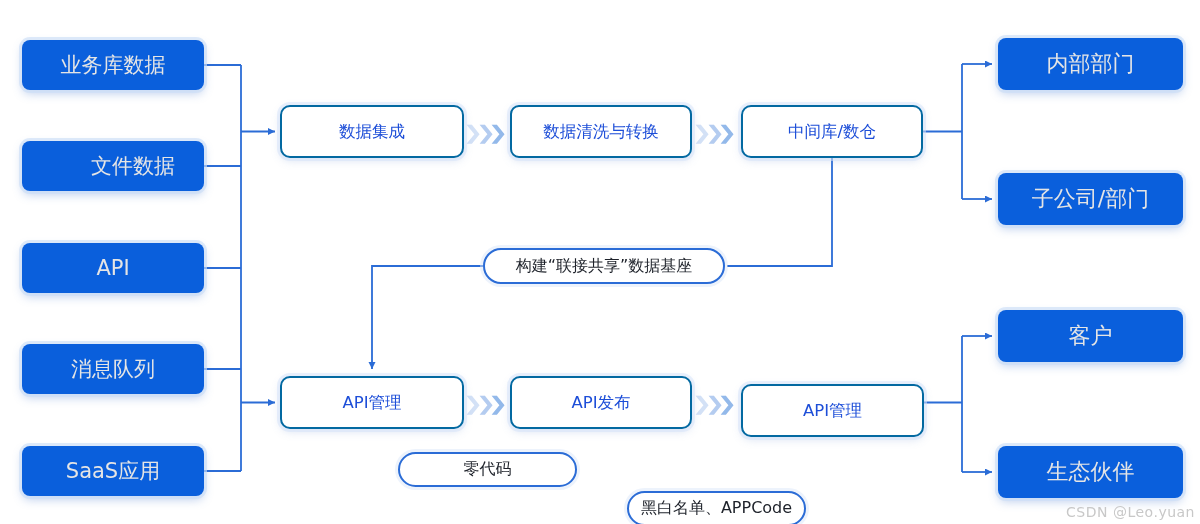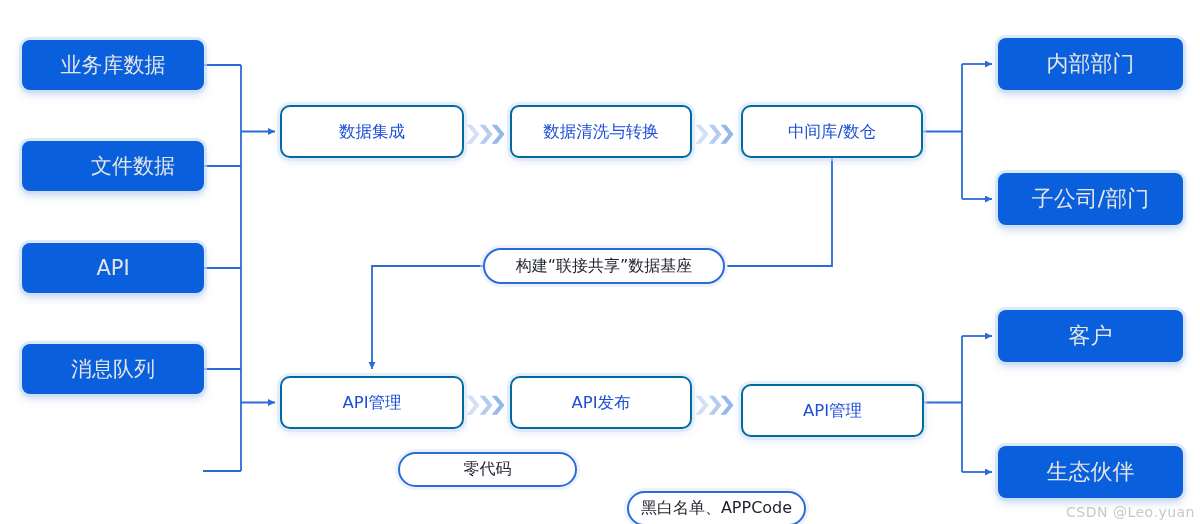--- a/index.html
+++ b/index.html
@@ -74,20 +74,21 @@
 
       <path d="M832 158 V266 H727"></path>
       <path d="M483 266 H372 V369" marker-end="url(#arw)"></path>
     </g>
   </svg>
 
   <div class="node node-blue" style="left:22px;top:40px;width:182px;height:50px;">业务库数据</div>
   <div class="node node-blue" style="left:22px;top:141px;width:182px;height:50px;padding-left:40px;">文件数据</div>
   <div class="node node-blue" style="left:22px;top:243px;width:182px;height:50px;">API</div>
   <div class="node node-blue" style="left:22px;top:344px;width:182px;height:50px;">消息队列</div>
+  <div class="node node-blue" style="left:22px;top:446px;width:182px;height:50px;">SaaS应用</div>
 
   <div class="node node-white" style="left:280px;top:105px;width:184px;height:53px;">数据集成</div>
   <div class="chevrons" style="left:464px;top:117px;width:46px;height:30px;">
     <span>❯</span>
       <span>❯</span>
       <span>❯</span>
   </div>
   <div class="node node-white" style="left:510px;top:105px;width:182px;height:53px;border-radius:9px;">数据清洗与转换</div>
   <div class="chevrons" style="left:693px;top:117px;width:46px;height:30px;">
     <span>❯</span>

